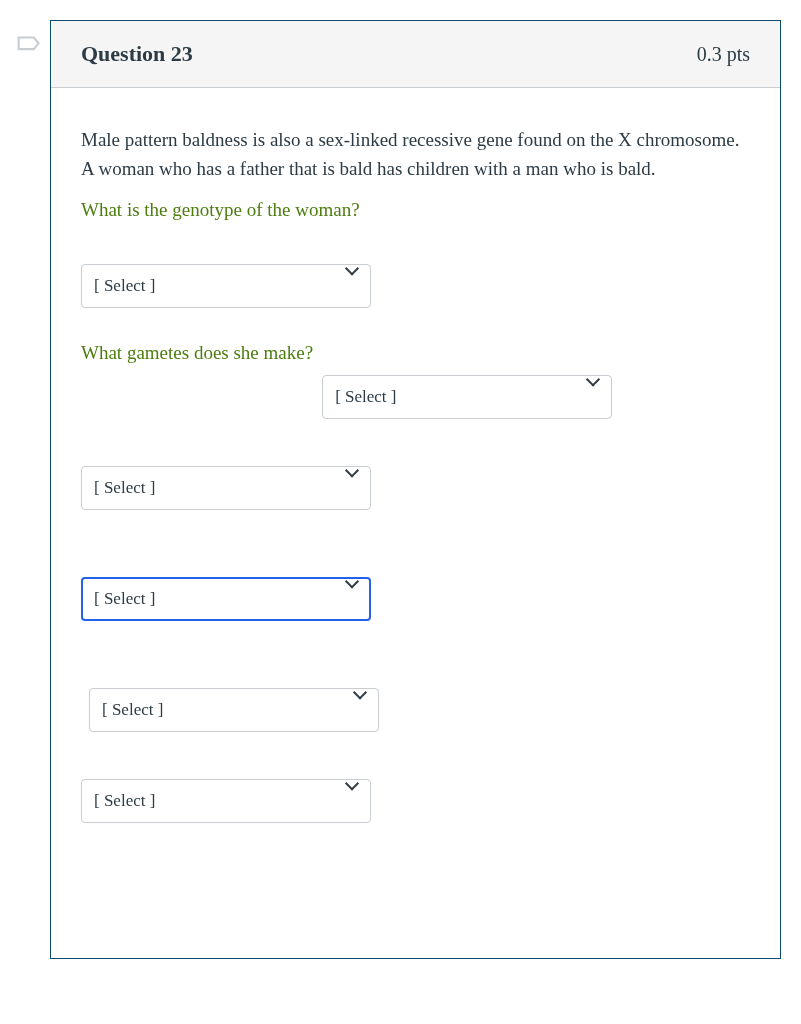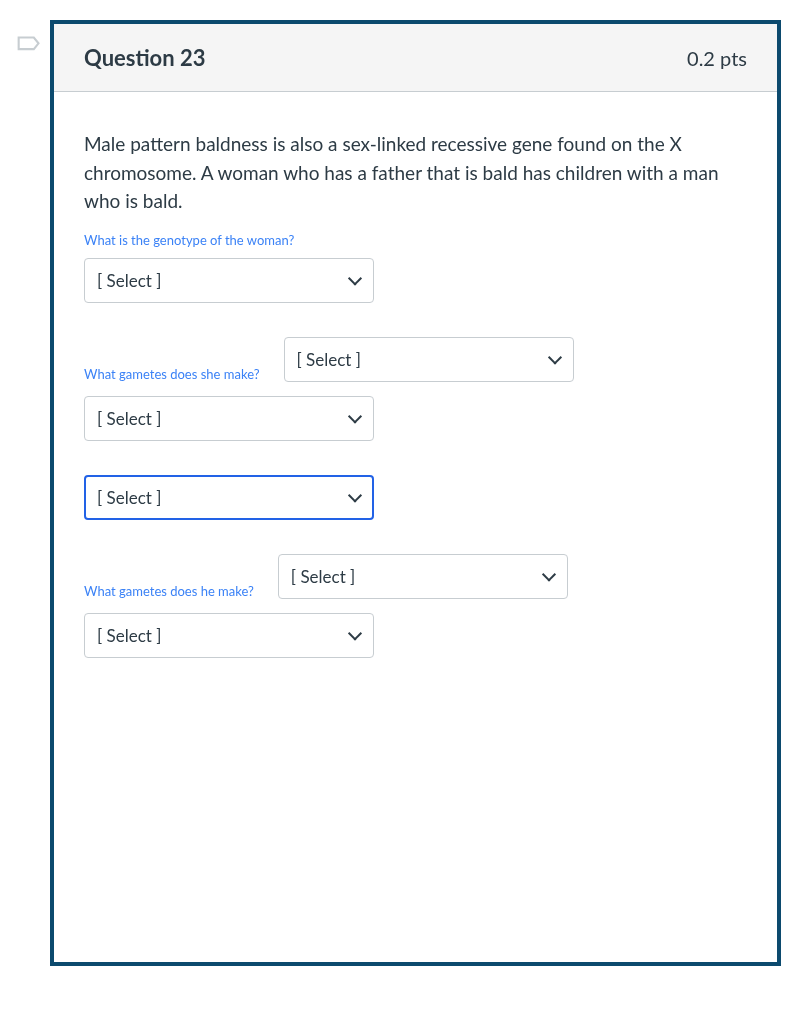--- a/index.html
+++ b/index.html
@@ -25,21 +25,22 @@
     }
     .bookmark-icon svg {
       width: 28px;
       height: 28px;
       stroke: #c7cdd1;
       fill: none;
       stroke-width: 1.8;
     }
     .question-card {
       flex: 1 1 auto;
-      border: 4px solid #0c4a6e;
+      border: 1px solid #0c4a6e;
+      font-family: Liberation Serif, serif;
     }
     .card-header {
       display: flex;
       justify-content: space-between;
       align-items: center;
       padding: 20px 30px;
       background: #f5f5f5;
       border-bottom: 1px solid #c7cdd1;
     }
     .card-header .title {
@@ -58,22 +59,22 @@
     .prompt {
       font-size: 19px;
       line-height: 1.5;
       color: #2d3b45;
       margin-bottom: 16px;
     }
     .question-group {
       margin-bottom: 34px;
     }
     .question-label {
-      font-size: 13px;
-      color: #3b82f6;
+      font-size: 19px;
+      color: #4d7c0f;
       display: inline;
       vertical-align: middle;
     }
     .question-label.block {
       display: block;
       margin-bottom: 10px;
     }
     .select-wrap {
       display: inline-block;
       position: relative;
@@ -91,20 +92,21 @@
       background: #ffffff;
       border: 1px solid #c7cdd1;
       border-radius: 4px;
       padding: 11px 38px 11px 12px;
       font-size: 17px;
       color: #2d3b45;
       width: 290px;
       text-align: left;
       cursor: pointer;
       font-family: inherit;
+      margin-top: 33px;
     }
     .faux-select.wide {
       width: 290px;
     }
     .faux-select.focused {
       border: 2px solid #2262e6;
       outline: none;
       padding: 10px 37px 10px 11px;
     }
     .select-wrap::after {
@@ -114,41 +116,41 @@
       top: 50%;
       width: 8px;
       height: 8px;
       border-right: 2px solid #2d3b45;
       border-bottom: 2px solid #2d3b45;
       transform: translateY(-65%) rotate(45deg);
       pointer-events: none;
     }
     .inline-row {
       display: flex;
-      align-items: flex-end;
+      align-items: flex-start;
       flex-wrap: wrap;
-      gap: 16px;
+      gap: 1px;
     }
   </style>
 </head>
 <body>
 
 <div class="wrapper">
 
   <div class="bookmark-icon">
     <svg viewBox="0 0 24 24">
       <path d="M4 3 h13 l4 5 l-4 5 h-13 z"></path>
     </svg>
   </div>
 
   <div class="question-card">
 
     <div class="card-header">
       <div class="title">Question 23</div>
-      <div class="points">0.2 pts</div>
+      <div class="points">0.3 pts</div>
     </div>
 
     <div class="card-body">
 
       <p class="prompt">Male pattern baldness is also a sex-linked recessive gene found on the X chromosome. A woman who has a father that is bald has children with a man who is bald.</p>
 
       <div class="question-group">
         <span class="question-label block">What is the genotype of the woman?</span>
         <div class="select-wrap">
           <button type="button" class="faux-select">[ Select ]</button>
@@ -168,21 +170,20 @@
       </div>
 
       <div class="question-group">
         <div class="select-wrap">
           <button type="button" class="faux-select focused">[ Select ]</button>
         </div>
       </div>
 
       <div class="question-group">
         <div class="inline-row">
-          <span class="question-label">What gametes does he make?</span>
           <div class="select-wrap inline">
             <button type="button" class="faux-select wide">[ Select ]</button>
           </div>
         </div>
         <div class="select-wrap below" style="width:290px;">
           <button type="button" class="faux-select">[ Select ]</button>
         </div>
       </div>
 
     </div>

